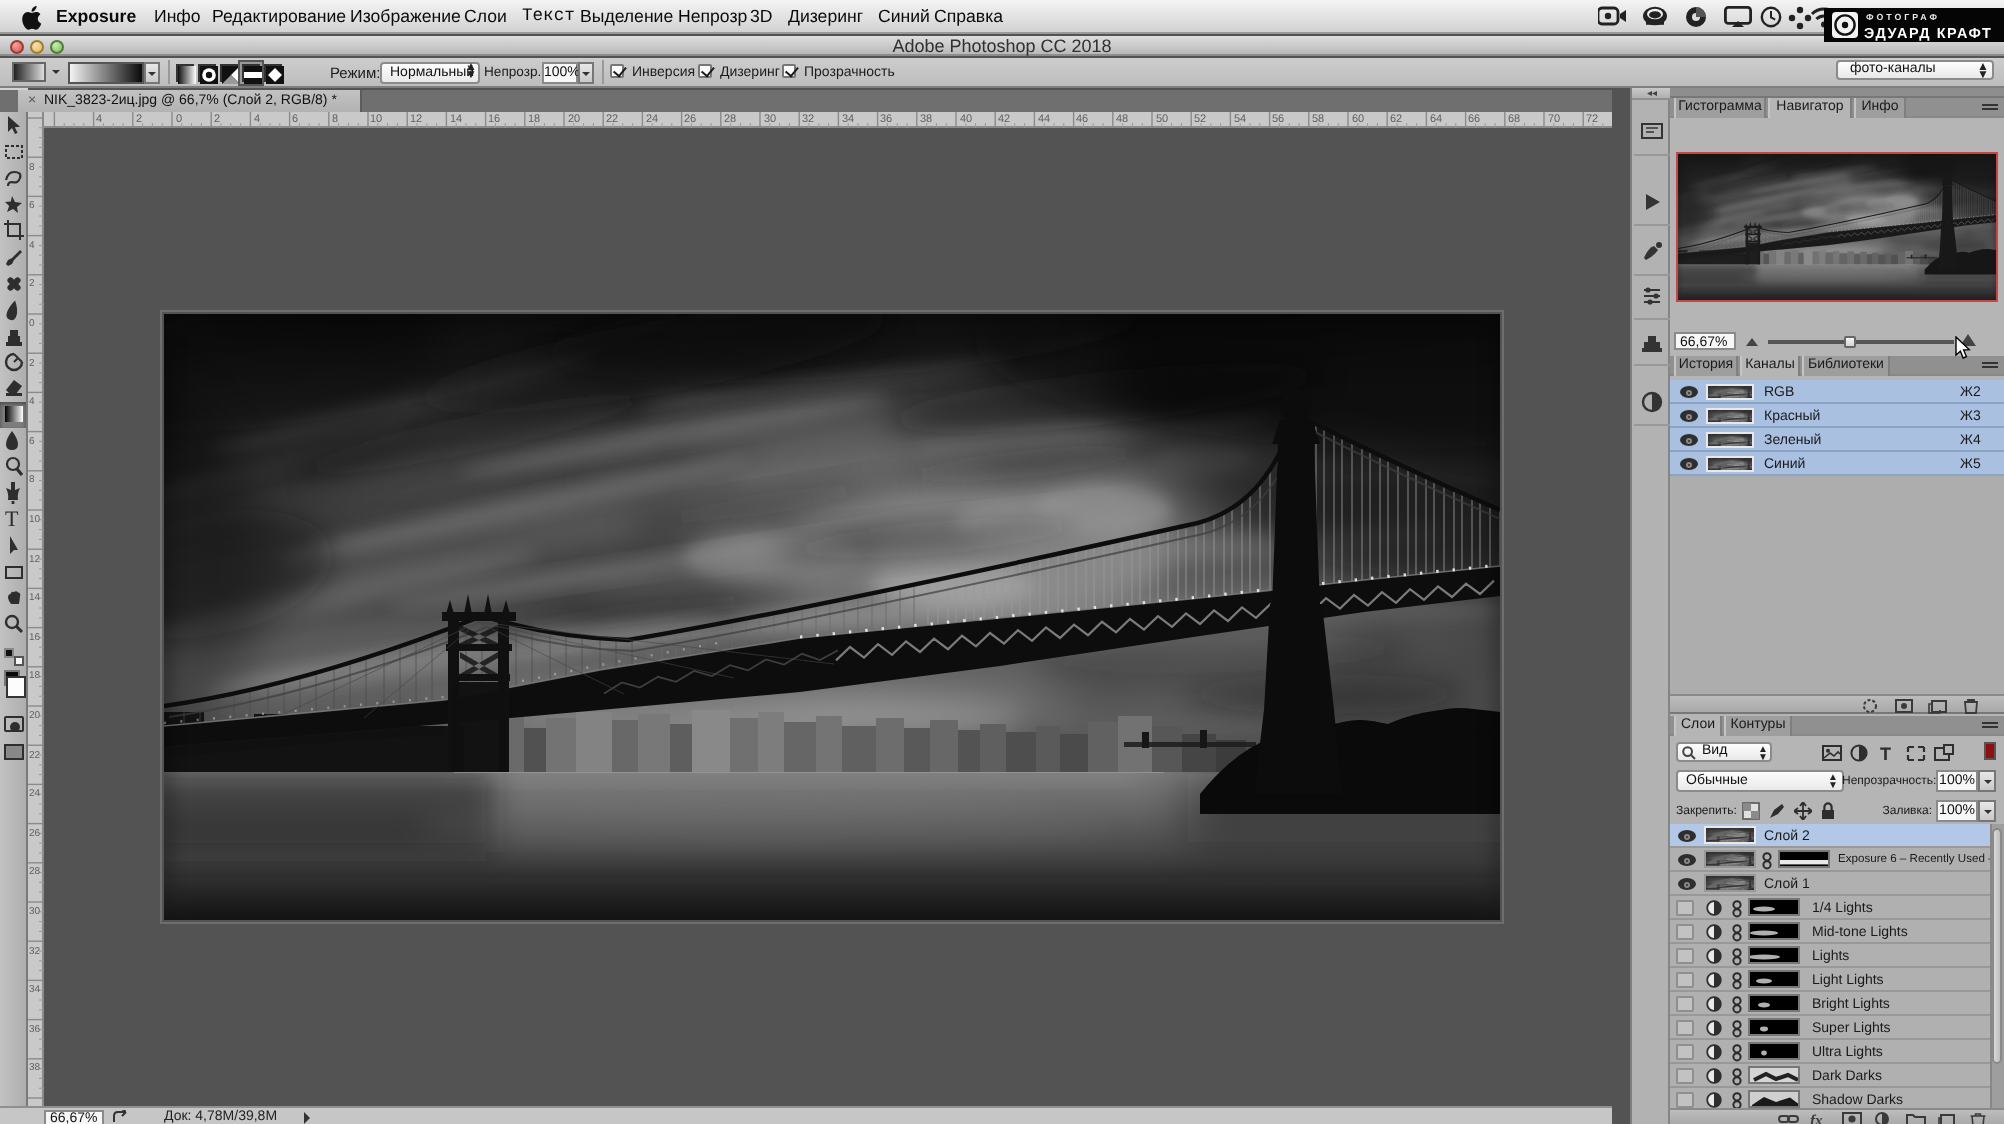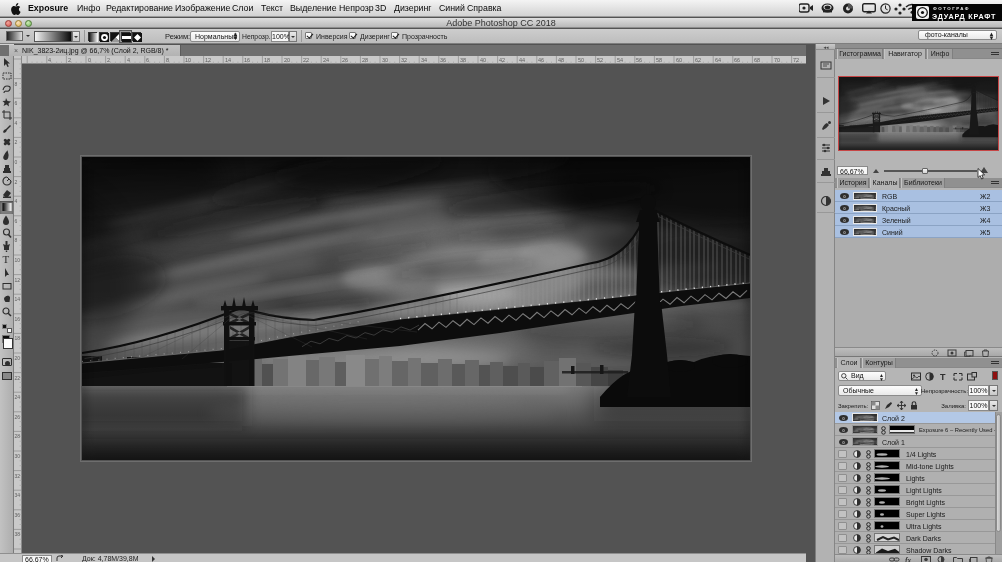--- a/index.html
+++ b/index.html
@@ -327,21 +327,21 @@
   </svg>
 <div class="abs menubar">
 <svg class="abs" style="left:10px;top:3px" width="11" height="12" viewBox="0 0 11 12">
       <path fill="#111" d="M7.6,1.9c0.5-0.6,0.8-1.4,0.7-1.9C7.6,0,6.9,0.4,6.4,1C6,1.5,5.7,2.3,5.8,2.9C6.5,3,7.2,2.5,7.6,1.9z M8.9,6.4c0-1.5,1.2-2.2,1.3-2.3C9.5,3.1,8.5,3,8.1,3C7.2,2.9,6.4,3.5,5.9,3.5C5.4,3.5,4.7,3,4,3C3,3,2.1,3.6,1.6,4.5 c-1,1.8-0.3,4.4,0.7,5.9c0.5,0.7,1.1,1.5,1.9,1.5c0.7,0,1-0.5,1.9-0.5c0.9,0,1.1,0.5,1.9,0.5c0.8,0,1.3-0.7,1.8-1.4 c0.6-0.8,0.8-1.6,0.8-1.7C10.5,8.7,8.9,8.1,8.9,6.4z"></path>
     </svg>
 <span style="left:28px;font-weight:bold;">Exposure</span>
 <span style="left:77px;">Инфо</span>
 <span style="left:106px;">Редактирование</span>
 <span style="left:175px;">Изображение</span>
 <span style="left:232px;">Слои</span>
-<span style="left:261px;">Текст</span>
+<span style="left:261px;font-family:Liberation Mono, monospace;">Текст</span>
 <span style="left:290px;">Выделение</span>
 <span style="left:339px;">Непрозр</span>
 <span style="left:375px;">3D</span>
 <span style="left:394px;">Дизеринг</span>
 <span style="left:439px;">Синий</span>
 <span style="left:467px;">Справка</span>
 <span style="left:799px;top:3px">
       <svg width="15" height="10" viewBox="0 0 15 10">
         <rect x="0" y="1" width="10" height="8" rx="2" fill="none" stroke="#222" stroke-width="1.4"></rect>
         <path d="M11,4 L14,2 L14,8 L11,6 Z" fill="#222"></path>

